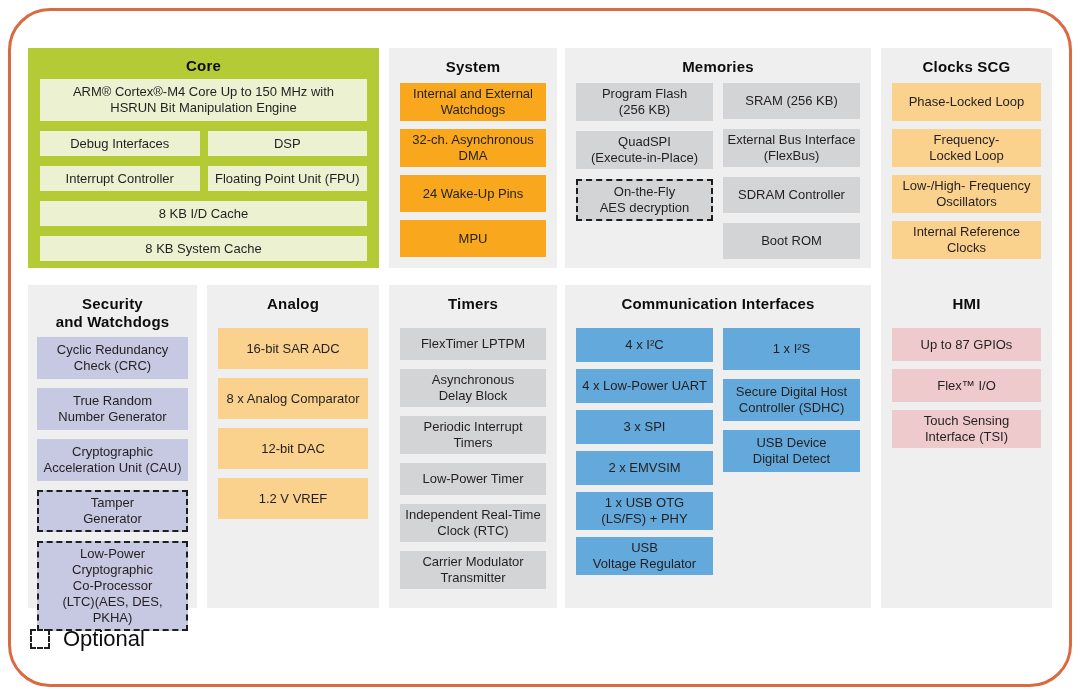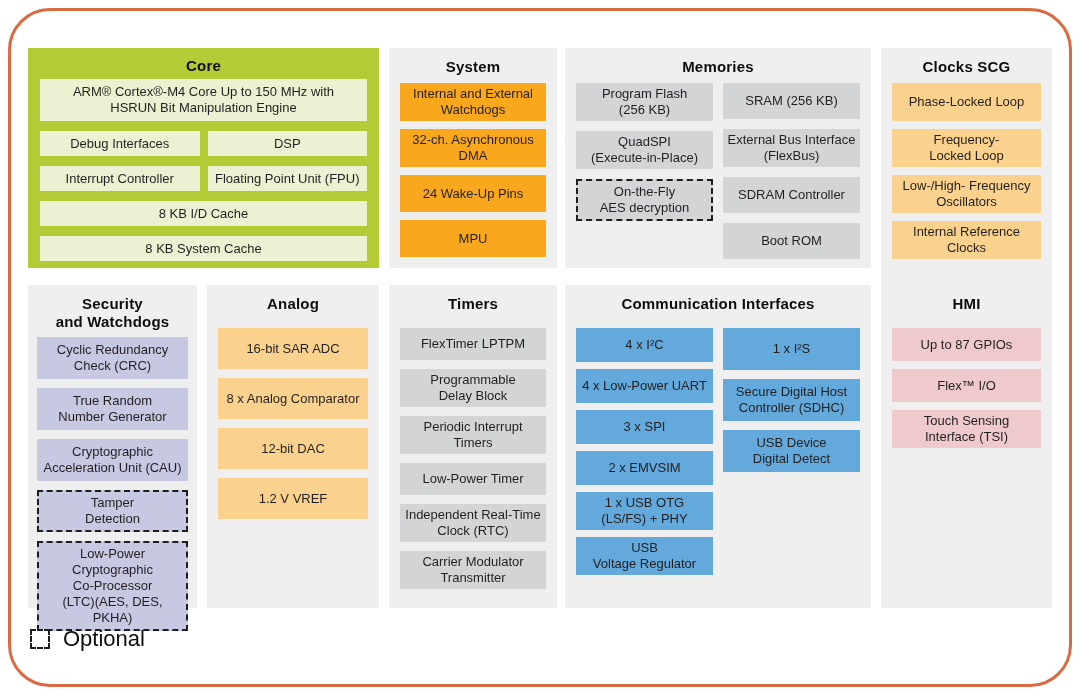--- a/index.html
+++ b/index.html
@@ -169,42 +169,42 @@
     <div class="title">Security
 and Watchdogs</div>
     <div class="blocks">
       <div class="block b-lav">Cyclic Redundancy
 Check (CRC)</div>
       <div class="block b-lav">True Random
 Number Generator</div>
       <div class="block b-lav">Cryptographic
 Acceleration Unit (CAU)</div>
       <div class="block b-lav optional">Tamper
-Detection</div>
+Generator</div>
       <div class="block b-lav optional big">Low-Power Cryptographic
 Co-Processor
 (LTC)(AES, DES, PKHA)</div>
     </div>
   </div>
 
   <div class="sec" id="sec-analog">
     <div class="title">Analog</div>
     <div class="blocks">
       <div class="block b-lorange">16-bit SAR ADC</div>
       <div class="block b-lorange">8 x Analog Comparator</div>
       <div class="block b-lorange">12-bit DAC</div>
       <div class="block b-lorange">1.2 V VREF</div>
     </div>
   </div>
 
   <div class="sec" id="sec-timers">
     <div class="title">Timers</div>
     <div class="blocks">
       <div class="block b-gray">FlexTimer LPTPM</div>
-      <div class="block b-gray">Programmable
+      <div class="block b-gray">Asynchronous
 Delay Block</div>
       <div class="block b-gray">Periodic Interrupt
 Timers</div>
       <div class="block b-gray">Low-Power Timer</div>
       <div class="block b-gray">Independent Real-Time
 Clock (RTC)</div>
       <div class="block b-gray">Carrier Modulator
 Transmitter</div>
     </div>
   </div>

